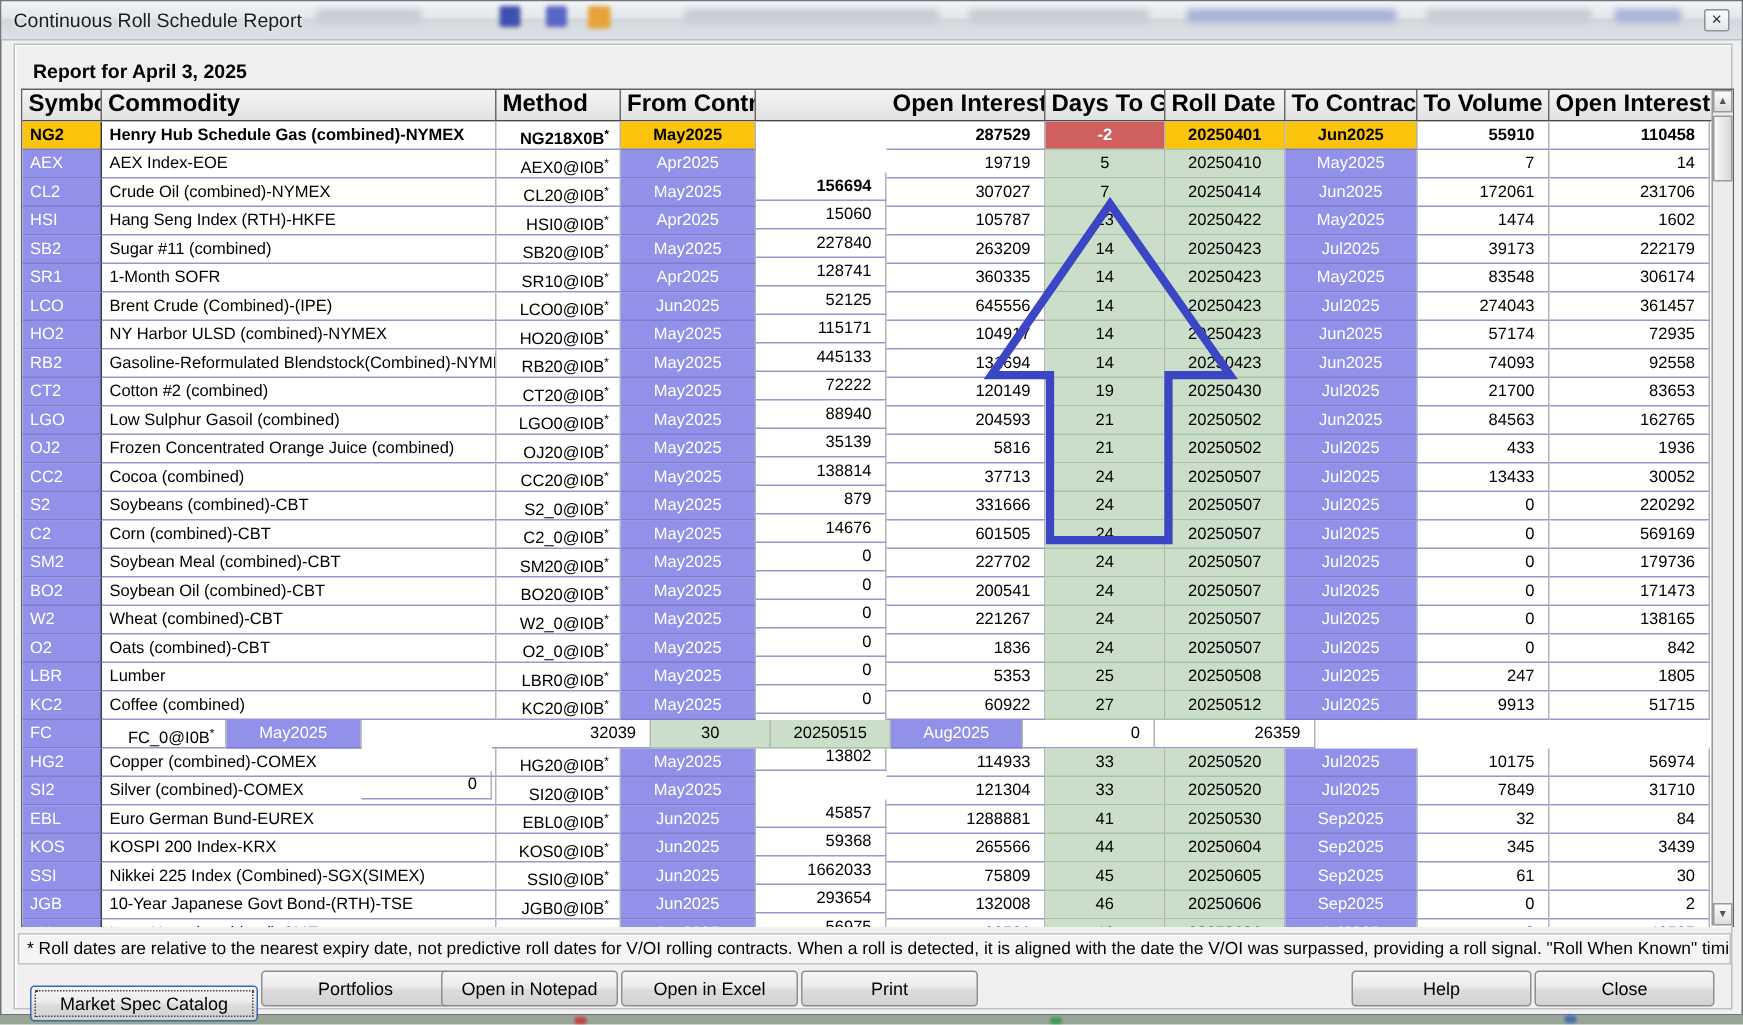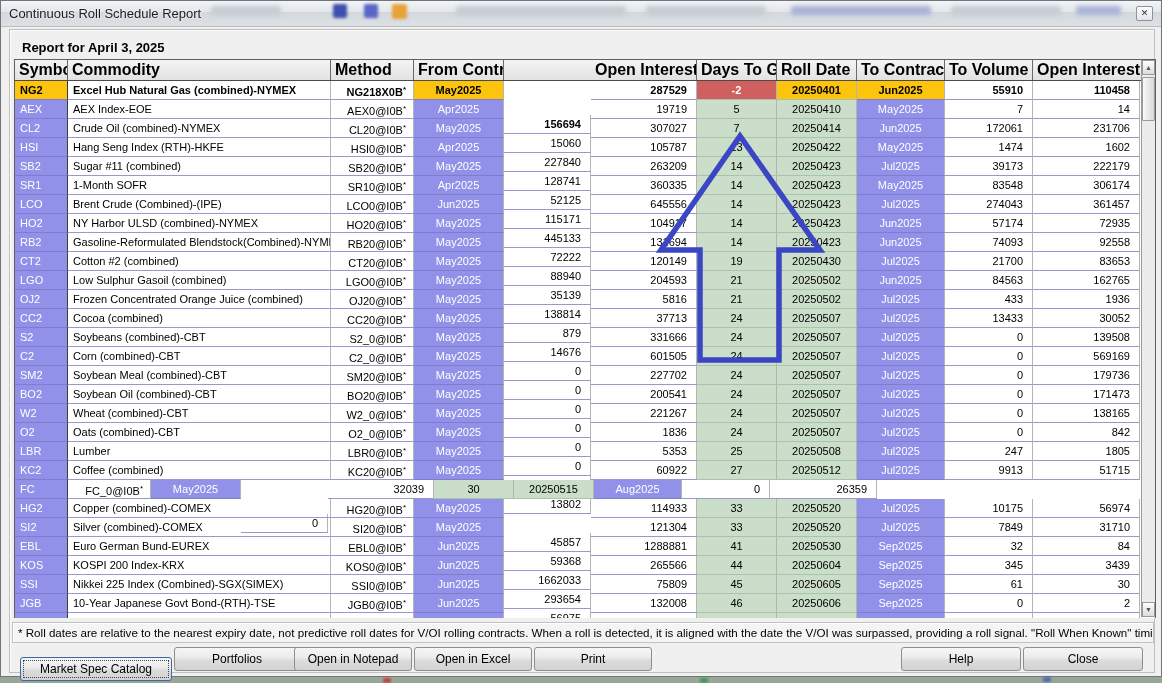--- a/index.html
+++ b/index.html
@@ -122,21 +122,21 @@
           <div class="hcell w5">Open Interest</div>
           <div class="hcell w6">Days To Go</div>
           <div class="hcell w7">Roll Date</div>
           <div class="hcell w8">To Contract</div>
           <div class="hcell w9">To Volume</div>
           <div class="hcell w10" style="border-right:none;">Open Interest</div>
         </div>
         <div id="rows">
             <div class="trow hl">
               <div class="cell c-sym w0">NG2</div>
-              <div class="cell c-com w1">Excel Hub Natural Gas (combined)-NYMEX</div>
+              <div class="cell c-com w1">Henry Hub Schedule Gas (combined)-NYMEX</div>
               <div class="cell c-meth w2">NG218X0B<span class="supx">*</span></div>
               <div class="cell c-fc w3">May2025</div>
               <div class="cell c-fv w4">156694</div>
               <div class="cell c-oi w5">287529</div>
               <div class="cell c-dtg w6">-2</div>
               <div class="cell c-rd w7">20250401</div>
               <div class="cell c-tc w8">Jun2025</div>
               <div class="cell c-tv w9">55910</div>
               <div class="cell c-oi2 w10">110458</div>
             </div>
@@ -300,21 +300,21 @@
               <div class="cell c-sym w0">S2</div>
               <div class="cell c-com w1">Soybeans (combined)-CBT</div>
               <div class="cell c-meth w2">S2_0@I0B<span class="supx">*</span></div>
               <div class="cell c-fc w3">May2025</div>
               <div class="cell c-fv w4">0</div>
               <div class="cell c-oi w5">331666</div>
               <div class="cell c-dtg w6">24</div>
               <div class="cell c-rd w7">20250507</div>
               <div class="cell c-tc w8">Jul2025</div>
               <div class="cell c-tv w9">0</div>
-              <div class="cell c-oi2 w10">139508</div>
+              <div class="cell c-oi2 w10">220292</div>
             </div>
             <div class="trow">
               <div class="cell c-sym w0">C2</div>
               <div class="cell c-com w1">Corn (combined)-CBT</div>
               <div class="cell c-meth w2">C2_0@I0B<span class="supx">*</span></div>
               <div class="cell c-fc w3">May2025</div>
               <div class="cell c-fv w4">0</div>
               <div class="cell c-oi w5">601505</div>
               <div class="cell c-dtg w6">24</div>
               <div class="cell c-rd w7">20250507</div>

